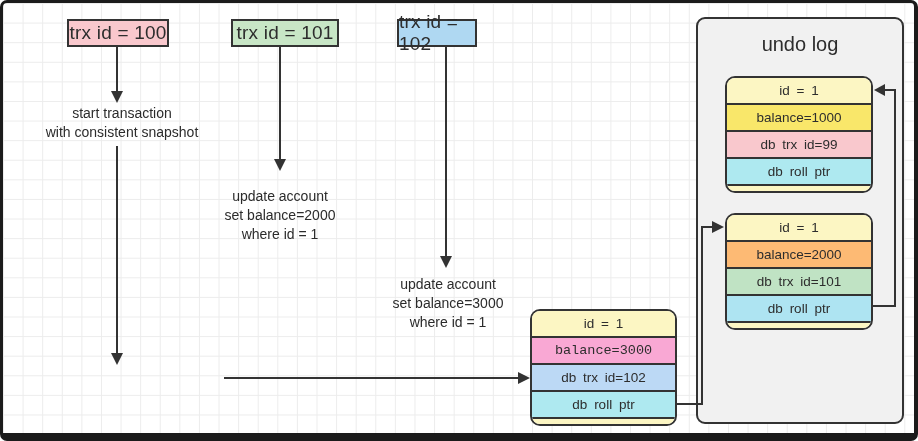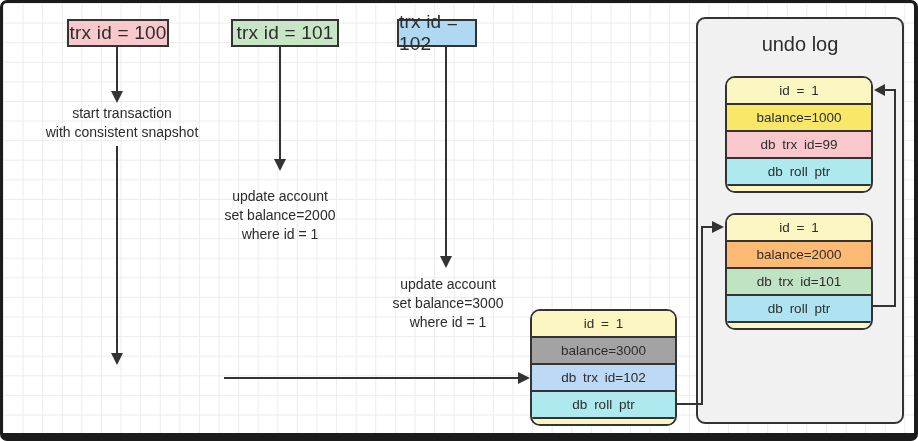--- a/index.html
+++ b/index.html
@@ -90,21 +90,21 @@
 set balance=3000
 where id = 1</div>
 
   <div class="abs hline" style="left:221px;top:374px;width:294px;"></div>
   <div class="abs ah-right" style="left:515px;top:369px;"></div>
 
   <div class="abs recbox" style="left:527px;top:306px;width:147px;">
     <div class="recrow" style="background-color: rgb(252, 246, 195);">
       <span>id = 1</span>
     </div>
-    <div class="recrow" style="background-color: #a3a3a3;">
+    <div class="recrow" style="background-color: #f9a8d4; font-family: Liberation Mono, monospace;">
       <span>balance=3000</span>
     </div>
     <div class="recrow" style="background-color: rgb(188, 217, 245);">
       <span>db trx id=102</span>
     </div>
     <div class="recrow" style="background-color: rgb(174, 233, 240);">
       <span>db roll ptr</span>
     </div>
     <div class="recrow recsliver" style="background-color: rgb(252, 246, 195);"></div>
   </div>

